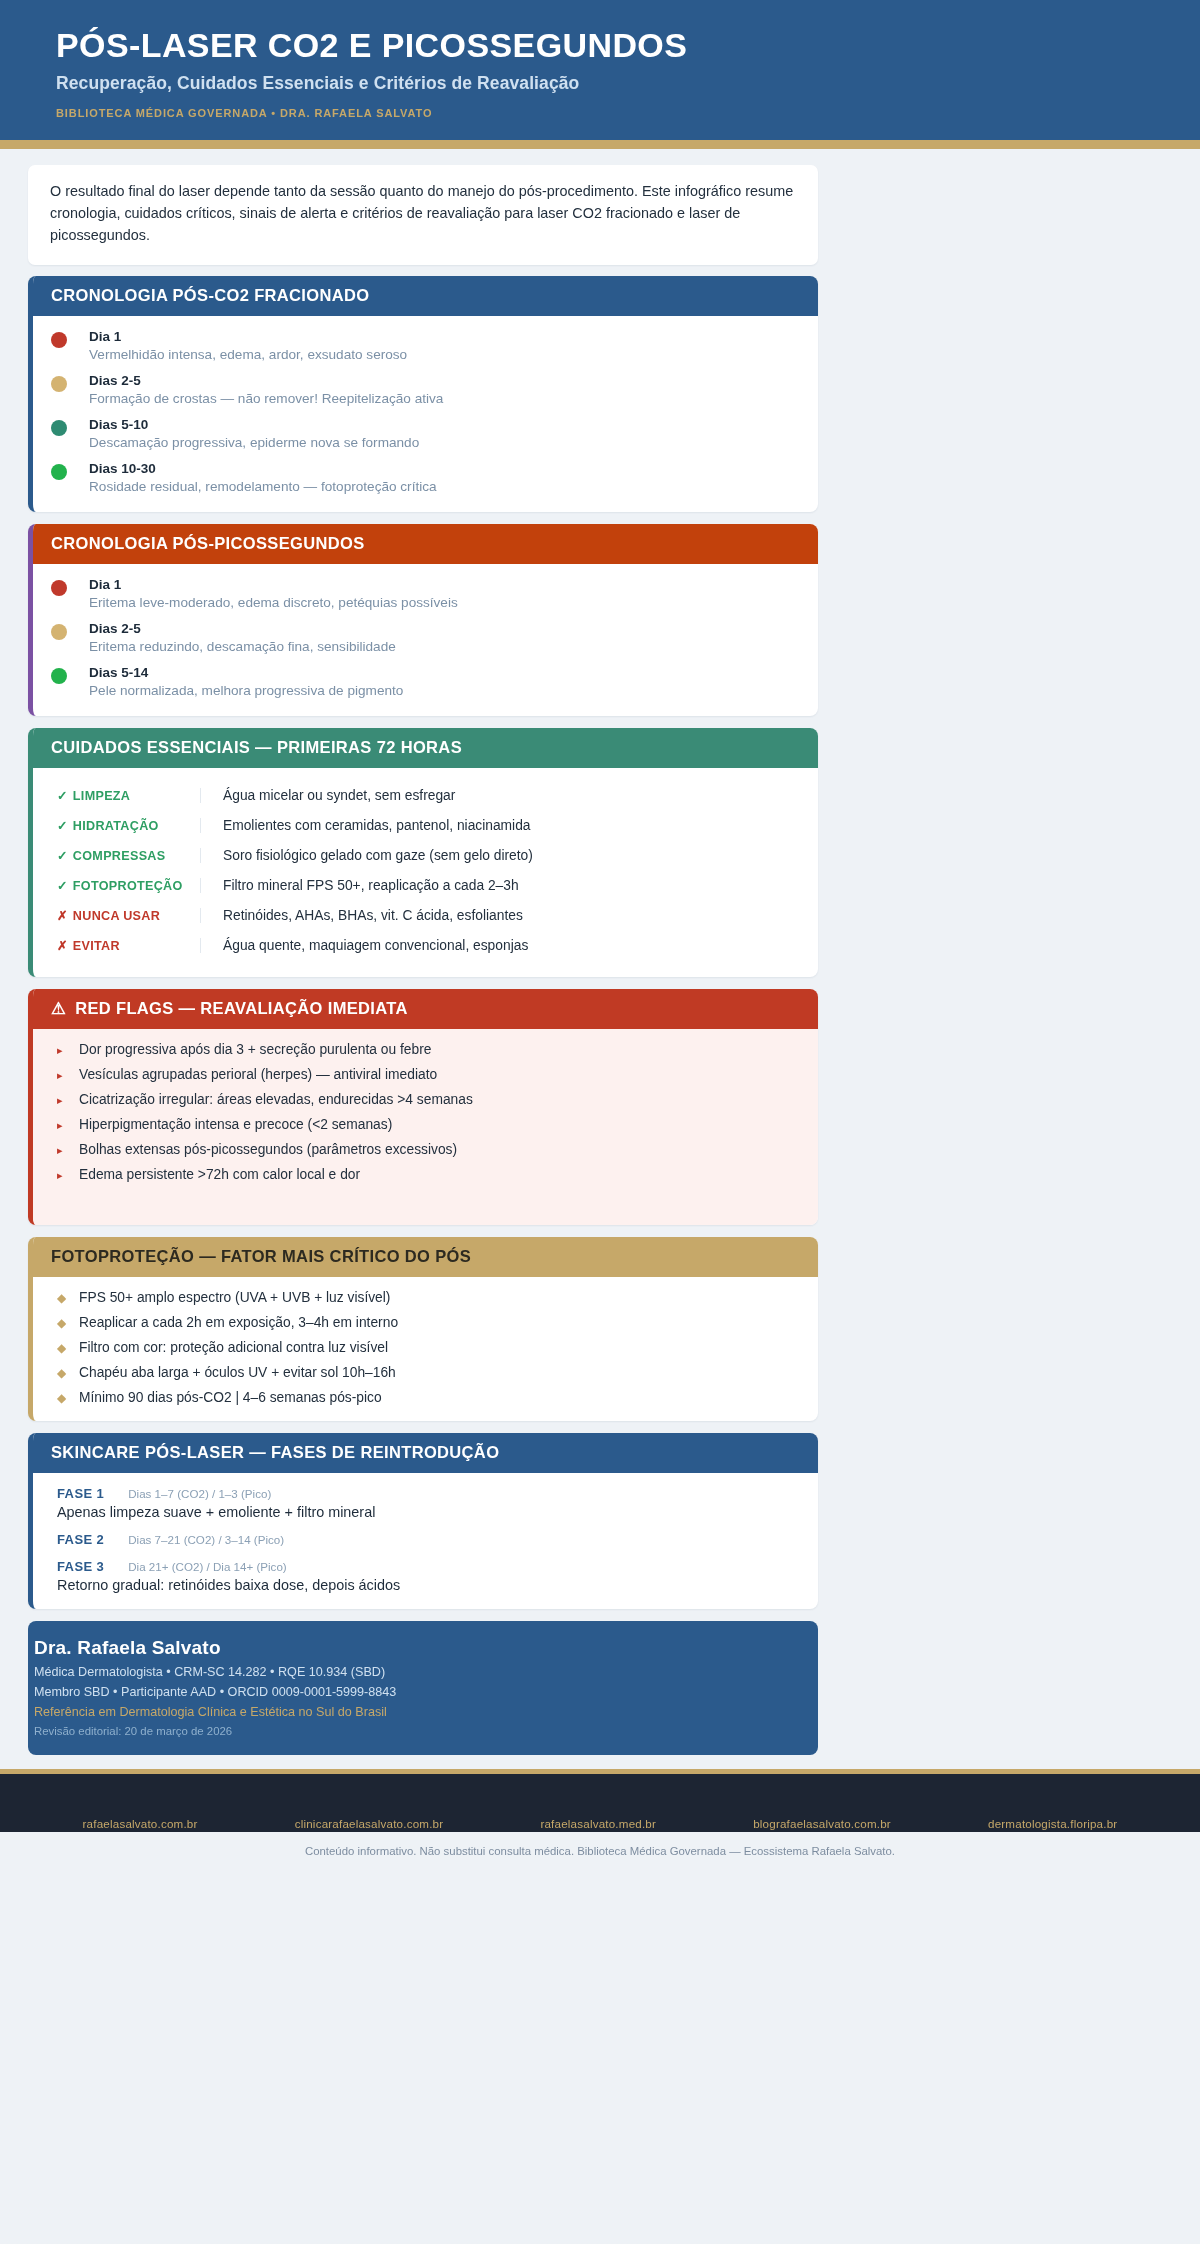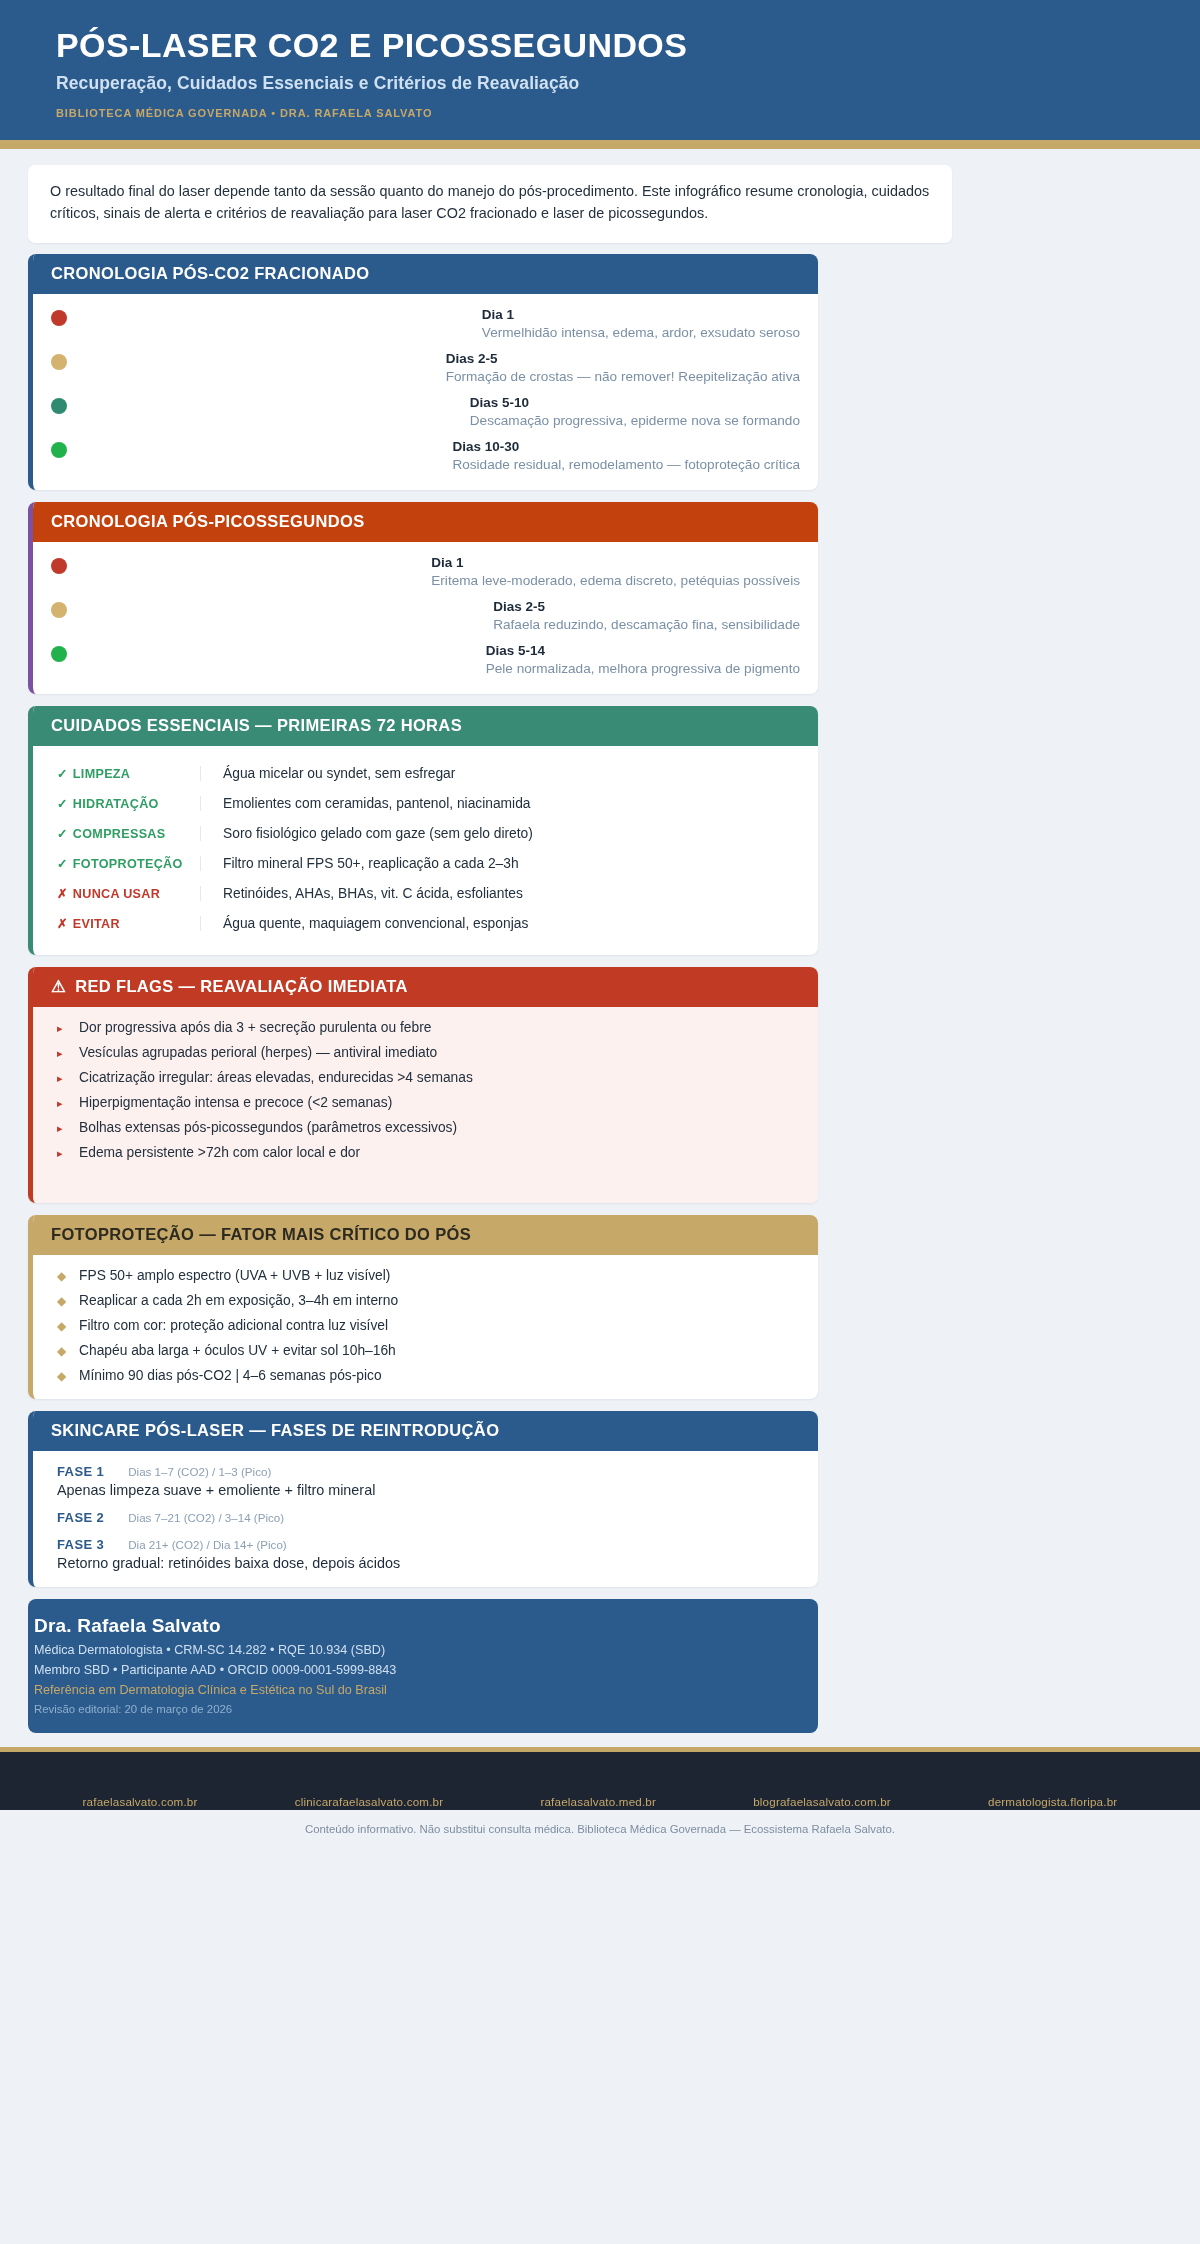--- a/index.html
+++ b/index.html
@@ -48,21 +48,21 @@
 
   .intro-card {
     background: #ffffff;
     border-radius: 7px;
     padding: 16px 22px 18px 22px;
     font-size: 14.4px;
     line-height: 1.52;
     color: #23303e;
     box-shadow: 0 1px 2px rgba(20,40,70,.07);
     margin-bottom: 11px;
-    width: 924px;
+    width: 790px;
   }
 
   
   .card {
     width: 790px;
     background: #ffffff;
     border-radius: 8px;
     margin-bottom: 12px;
     overflow: hidden;
     border-left: 5px solid transparent;
@@ -86,21 +86,21 @@
   .c-purple .card-head { background: #c2410c; }
   .c-green  { border-left-color: #3a8b76; }
   .c-green  .card-head { background: #3a8b76; }
   .c-red    { border-left-color: #c03a24; }
   .c-red    .card-head { background: #c03a24; }
   .c-red    .card-body { background: #fdf1ef; min-height: 196px; }
   .c-gold   { border-left-color: #c6a869; }
   .c-gold   .card-head { background: #c6a869; color: #2d2a20; }
 
   
-  .tl-row { display: flex; gap: 22px; margin-bottom: 11px; justify-content: space-between; }
+  .tl-row { display: flex; gap: 22px; margin-bottom: 11px; }
   .tl-row:last-child { margin-bottom: 2px; }
   .tl-dot {
     width: 16px; height: 16px; border-radius: 50%;
     flex: 0 0 16px; margin-top: 3px;
   }
   .tl-label { font-size: 13.5px; font-weight: bold; color: #1d2b3a; }
   .tl-desc  { font-size: 13.6px; color: #7b90a6; margin-top: 3px; }
 
   
   .care-row {
@@ -243,21 +243,21 @@
         <span class="tl-dot" style="background:#c0392b"></span>
         <div>
           <div class="tl-label">Dia 1</div>
           <div class="tl-desc">Eritema leve-moderado, edema discreto, petéquias possíveis</div>
         </div>
       </div>
       <div class="tl-row">
         <span class="tl-dot" style="background:#d4b371"></span>
         <div>
           <div class="tl-label">Dias 2-5</div>
-          <div class="tl-desc">Rafaela reduzindo, descamação fina, sensibilidade</div>
+          <div class="tl-desc">Eritema reduzindo, descamação fina, sensibilidade</div>
         </div>
       </div>
       <div class="tl-row">
         <span class="tl-dot" style="background:#22b24c"></span>
         <div>
           <div class="tl-label">Dias 5-14</div>
           <div class="tl-desc">Pele normalizada, melhora progressiva de pigmento</div>
         </div>
       </div>
     </div>

